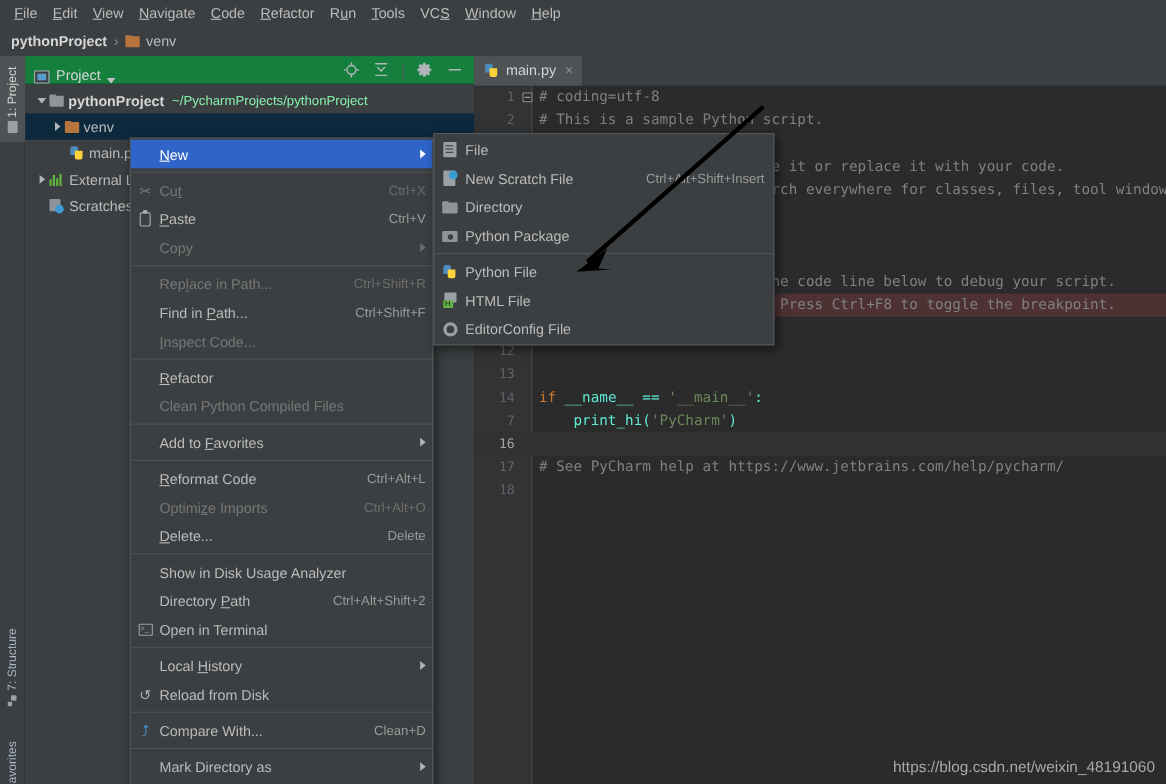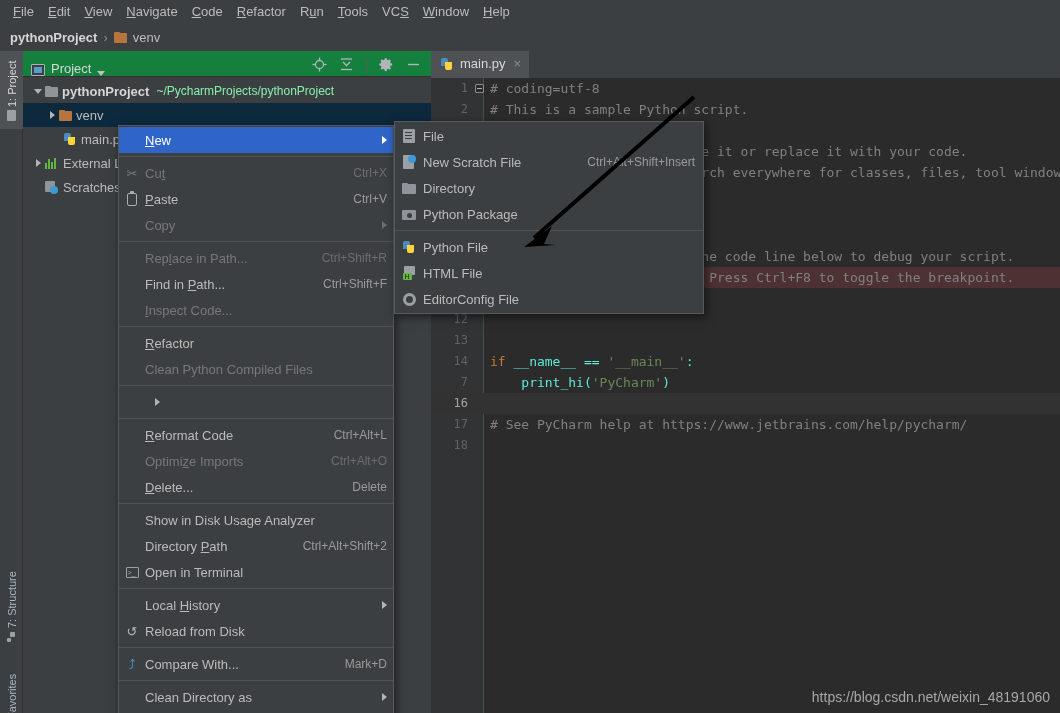--- a/index.html
+++ b/index.html
@@ -499,20 +499,21 @@
         <span class="cm-ico"></span>
         <span class="cm-label"><u>R</u>efactor</span>
       </div>
       <div class="cm-item dis">
         <span class="cm-ico"></span>
         <span class="cm-label">Clean Python Compiled Files</span>
       </div>
       <div class="cm-sep"></div>
       <div class="cm-item">
         <span class="cm-ico"></span>
+        <span class="cm-label">Add to <u>F</u>avorites</span>
         <span class="cm-arrow"></span>
       </div>
       <div class="cm-sep"></div>
       <div class="cm-item">
         <span class="cm-ico"></span>
         <span class="cm-label"><u>R</u>eformat Code</span>
         <span class="cm-short">Ctrl+Alt+L</span>
       </div>
       <div class="cm-item dis">
         <span class="cm-ico"></span>
@@ -551,26 +552,26 @@
           <span class="ico-reload">↺</span>
         </span>
         <span class="cm-label">Reload from Disk</span>
       </div>
       <div class="cm-sep"></div>
       <div class="cm-item">
         <span class="cm-ico">
           <span class="ico-compare">⤴</span>
         </span>
         <span class="cm-label">Compare With...</span>
-        <span class="cm-short">Mark+D</span>
-      </div>
-      <div class="cm-sep"></div>
-      <div class="cm-item">
-        <span class="cm-ico"></span>
-        <span class="cm-label">Clean Directory as</span>
+        <span class="cm-short">Clean+D</span>
+      </div>
+      <div class="cm-sep"></div>
+      <div class="cm-item">
+        <span class="cm-ico"></span>
+        <span class="cm-label">Mark Directory as</span>
         <span class="cm-arrow"></span>
       </div>
       <div class="cm-item">
         <span class="cm-ico"></span>
       </div>
     </div>
 
   <div class="submenu" id="submenu">
       <div class="sm-item">
         <span class="sm-ico">

